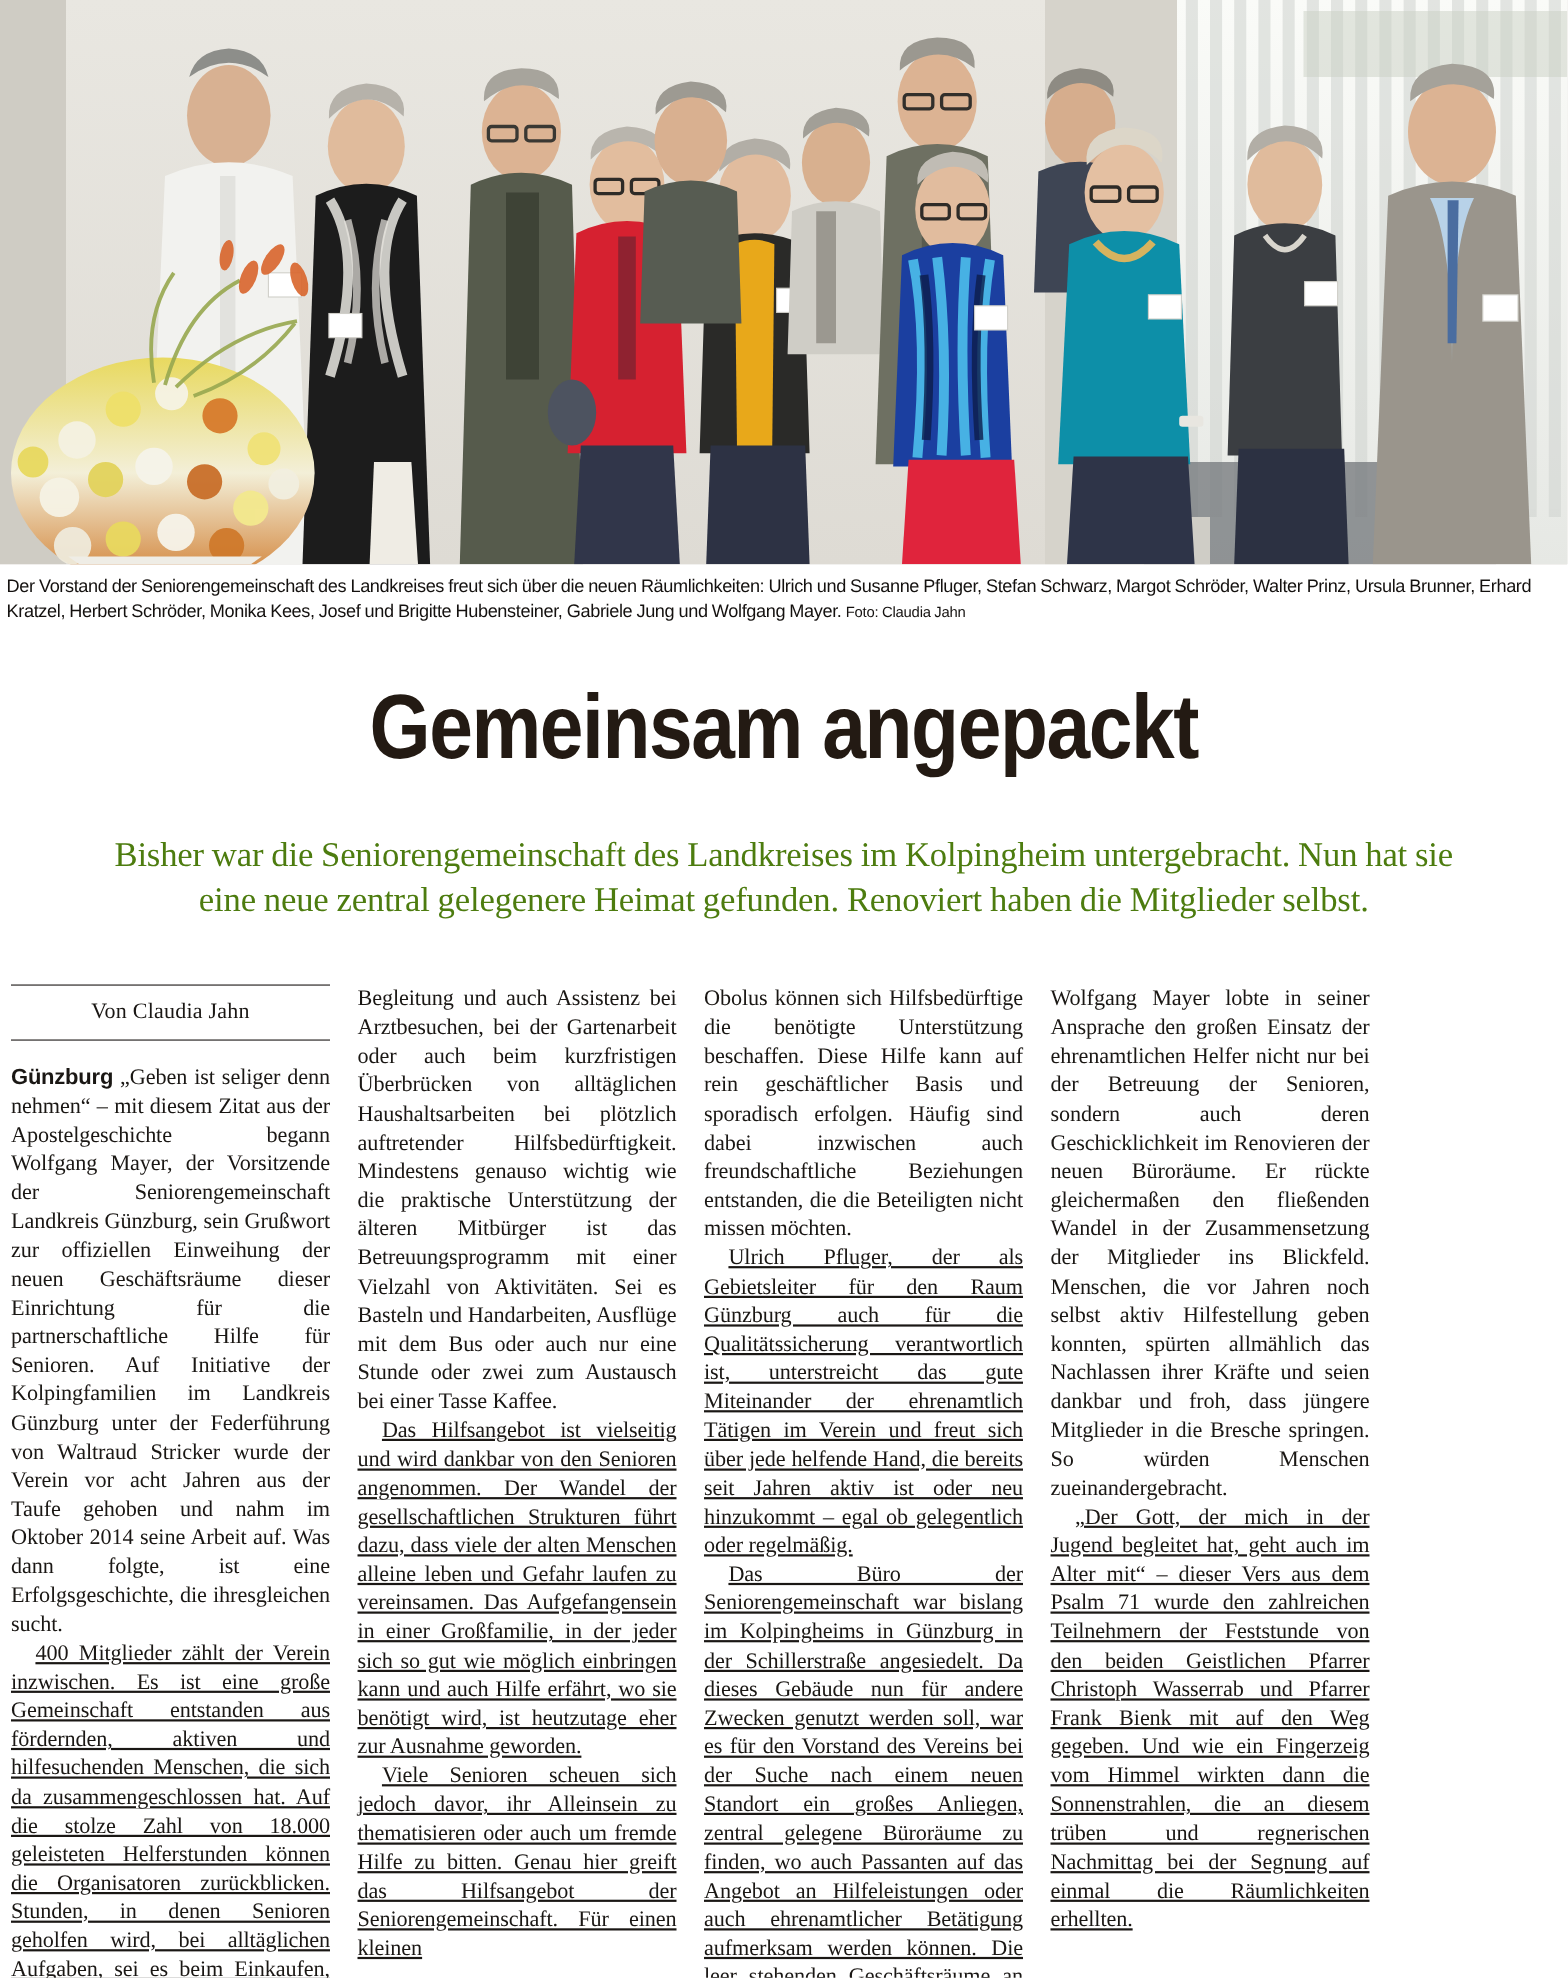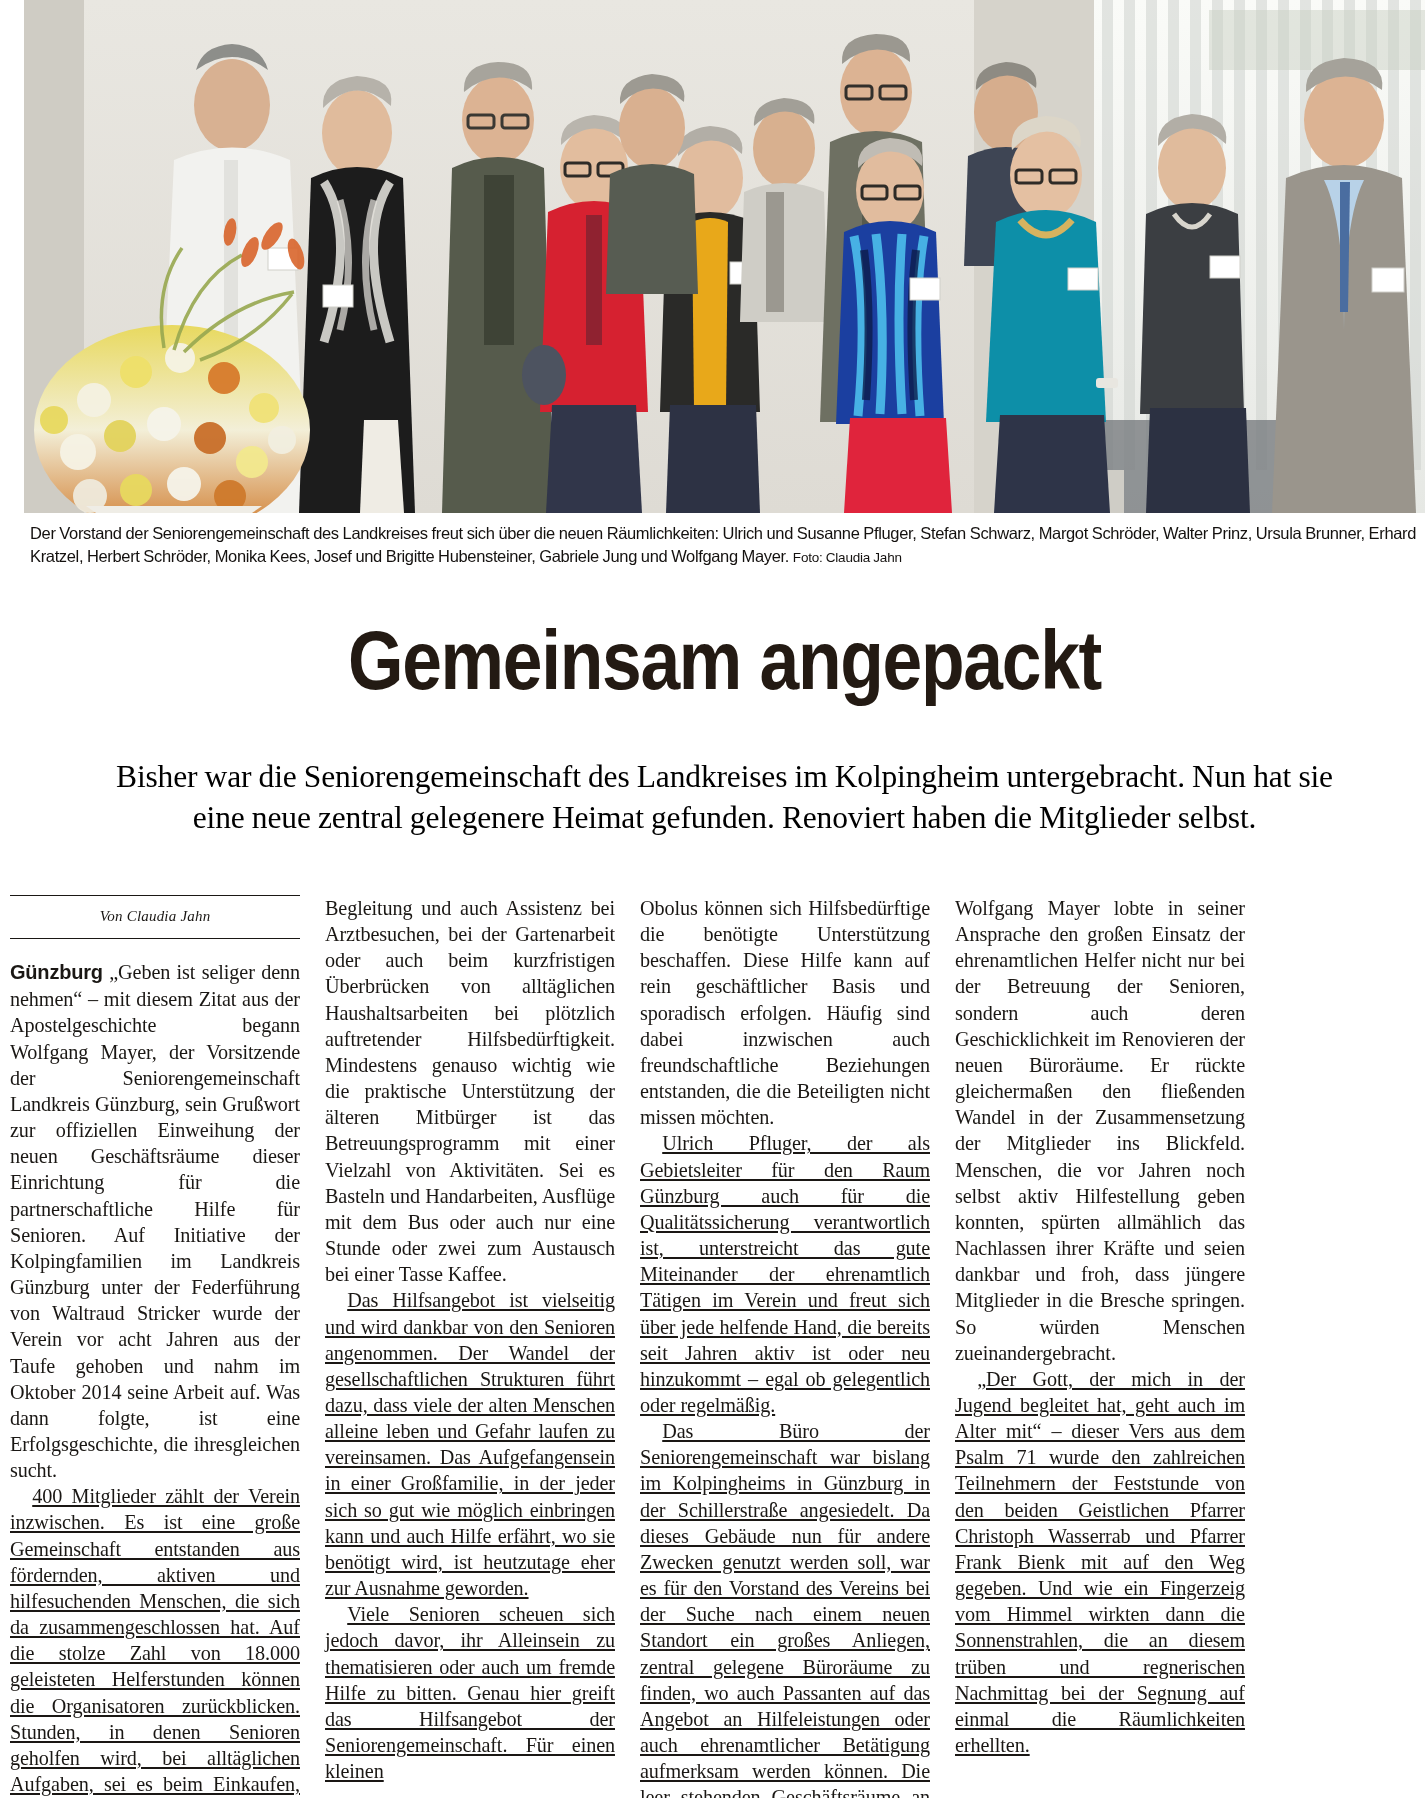--- a/index.html
+++ b/index.html
@@ -13,21 +13,20 @@
     font-family: "Liberation Serif", "DejaVu Serif", serif;
     color: #1a1714;
     overflow: hidden;
   }
 
   .page {
     position: relative;
     width: 1425px;
     height: 1690px;
     box-sizing: border-box;
-    padding-left: 24px;
   }
 
   
   .photo-wrap {
     position: relative;
     width: 1425px;
     height: 513px;
     overflow: hidden;
     background: #d9d6d0;
   }
@@ -67,21 +66,21 @@
     margin-top: 44px;
     transform: scaleX(0.86);
     transform-origin: center;
   }
 
   .subhead {
     text-align: center;
     font-family: "Liberation Serif", "DejaVu Serif", serif;
     font-size: 31.5px;
     line-height: 1.30;
-    color: #000000;
+    color: #4d7c0f;
     margin: 24px auto 0 auto;
     width: 1260px;
     letter-spacing: -0.15px;
     word-spacing: -0.5px;
   }
 
   
   .cols {
     position: absolute;
     top: 895px;
@@ -106,22 +105,21 @@
     margin: 0;
   }
   .col p + p { text-indent: 1.1em; text-decoration: underline; }
 
   .byline-box {
     border-top: 1.5px solid #1a1714;
     border-bottom: 1.5px solid #1a1714;
     padding: 11px 0 12px 0;
     margin-bottom: 20px;
     text-align: center;
-    font-style: italic;
-    font-size: 15px;
+    font-size: 20px;
     letter-spacing: 0.2px;
   }
 
   .dateline {
     font-family: "Liberation Sans", "DejaVu Sans", sans-serif;
     font-weight: 700;
     font-size: 20px;
     letter-spacing: -0.2px;
   }
 </style>

